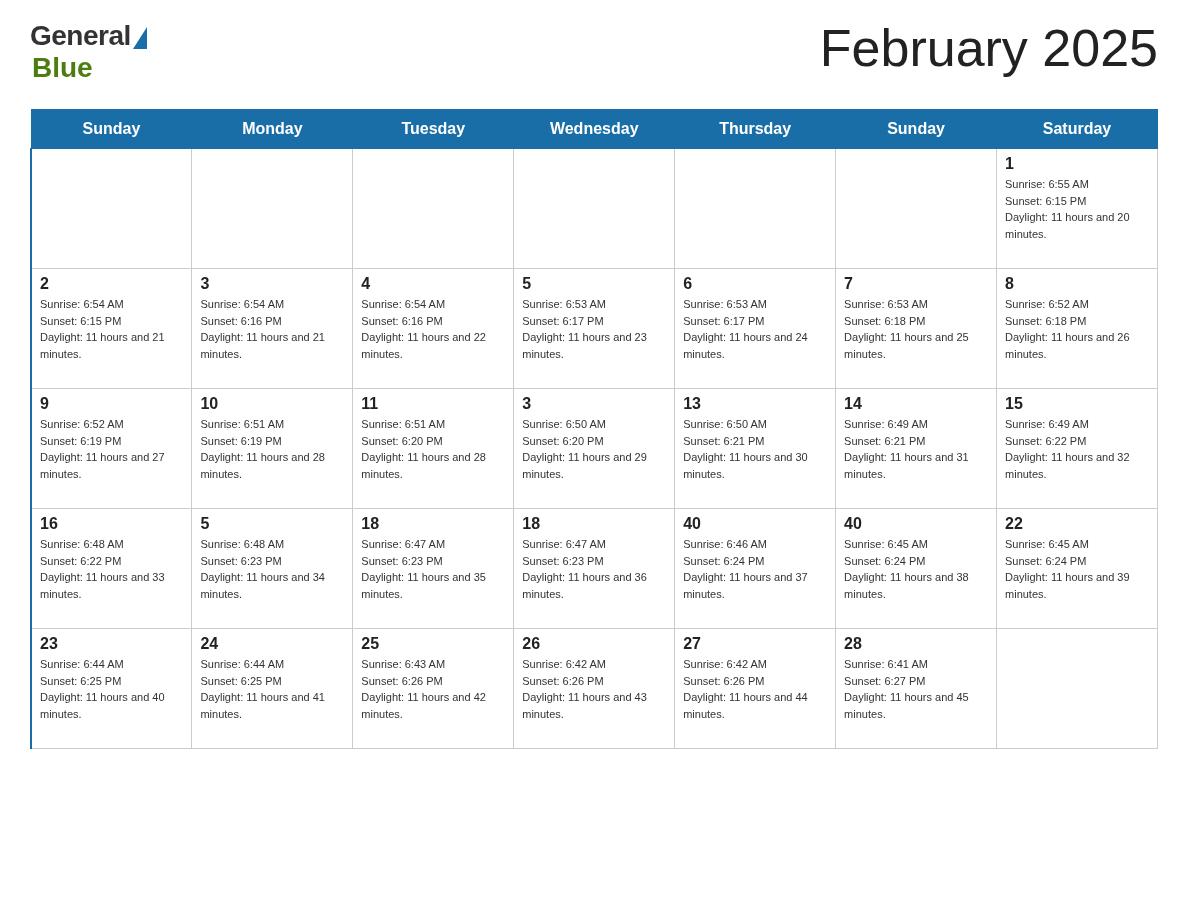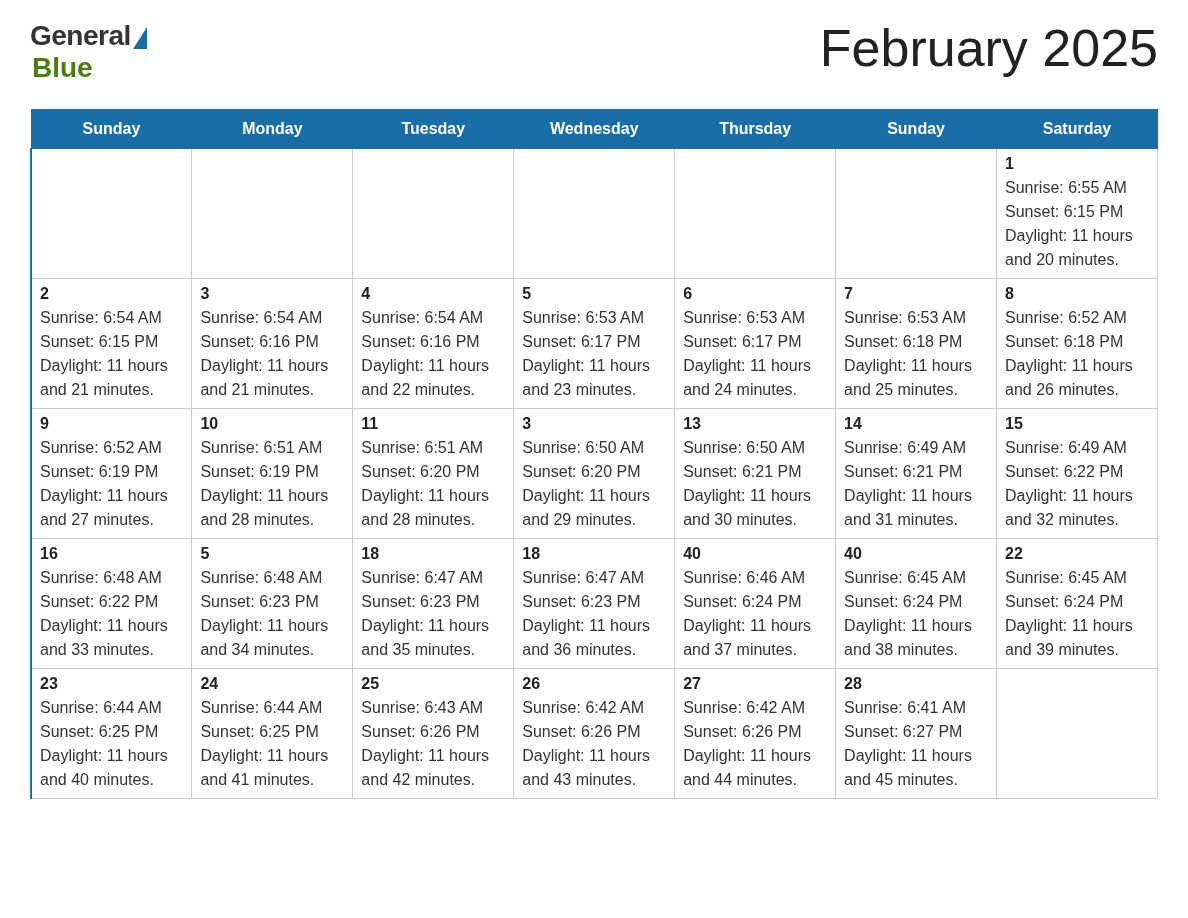--- a/index.html
+++ b/index.html
@@ -84,21 +84,21 @@
       color: #222;
     }
     .day-number {
       font-size: 16px;
       font-weight: bold;
       color: #222;
       display: block;
       margin-bottom: 3px;
     }
     .day-info {
-      font-size: 16px;
+      font-size: 11px;
       color: #333;
       line-height: 1.5;
     }
     .empty-cell {
       background: #fff;
     }
     tr td:first-child {
       border-left: 2px solid #1a6ea8;
     }
   </style>

